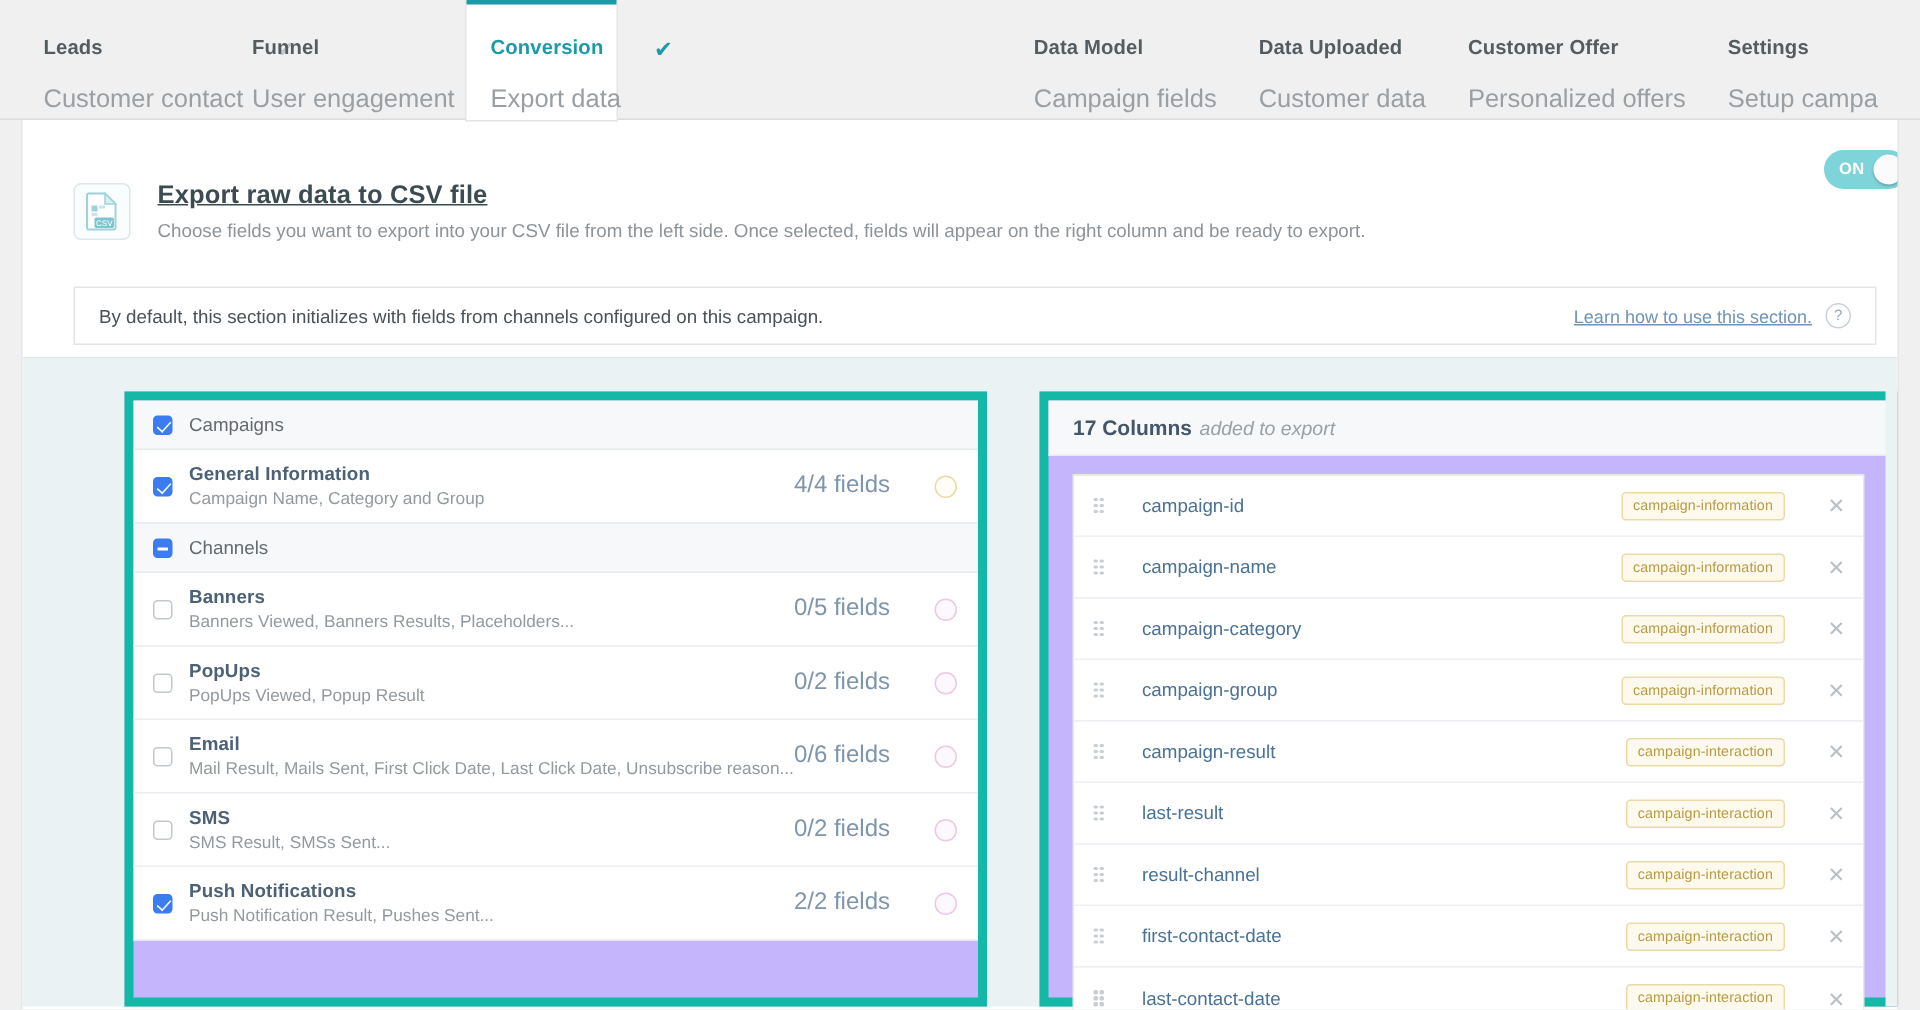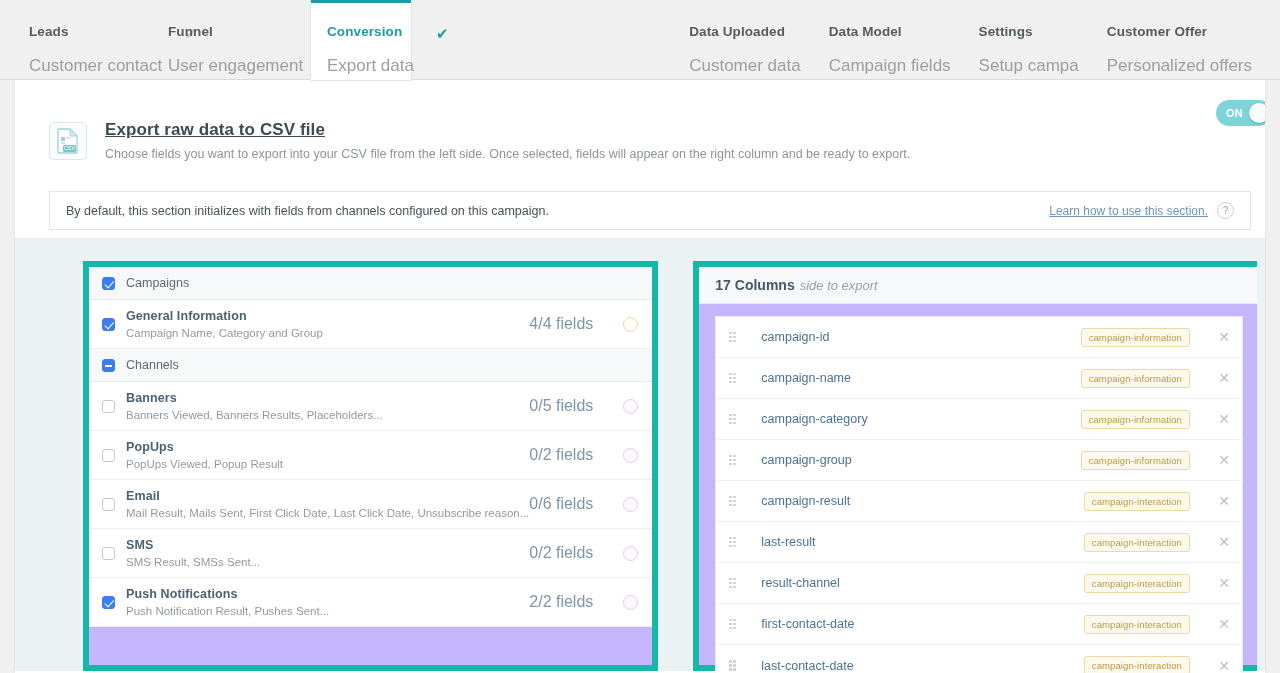--- a/index.html
+++ b/index.html
@@ -284,46 +284,46 @@
             <div class="tab-sub">Export data</div>
           </div>
           <div class="tab-check">✔</div>
         </div>
       </div>
     </div>
   <div class="tabs-right">
       <div class="tab">
         <div class="tab-inner">
           <div class="tab-texts">
+            <div class="tab-title">Data Model</div>
+            <div class="tab-sub">Campaign fields</div>
+          </div>
+        </div>
+      </div>
+      <div class="tab">
+        <div class="tab-inner">
+          <div class="tab-texts">
             <div class="tab-title">Data Uploaded</div>
             <div class="tab-sub">Customer data</div>
           </div>
         </div>
       </div>
       <div class="tab">
         <div class="tab-inner">
           <div class="tab-texts">
-            <div class="tab-title">Data Model</div>
-            <div class="tab-sub">Campaign fields</div>
+            <div class="tab-title">Customer Offer</div>
+            <div class="tab-sub">Personalized offers</div>
           </div>
         </div>
       </div>
       <div class="tab">
         <div class="tab-inner">
           <div class="tab-texts">
             <div class="tab-title">Settings</div>
             <div class="tab-sub">Setup campa</div>
-          </div>
-        </div>
-      </div>
-      <div class="tab">
-        <div class="tab-inner">
-          <div class="tab-texts">
-            <div class="tab-title">Customer Offer</div>
-            <div class="tab-sub">Personalized offers</div>
           </div>
         </div>
       </div>
     </div>
 </div>
 
 <div class="page">
 
   <div class="hero">
     <div class="csv-icon-box">
@@ -416,21 +416,21 @@
             <div class="row-title">Push Notifications</div>
             <div class="row-sub">Push Notification Result, Pushes Sent...</div>
           </div>
           <div class="row-count">2/2 fields</div>
           <span class="dot pink"></span>
         </div>
       </div>
     <div class="panel panel-right">
       <div class="r-head">
         <span class="r-head-count">17 Columns</span>
-        <span class="r-head-rest">side to export</span>
+        <span class="r-head-rest">added to export</span>
       </div>
       <div class="r-body">
         <div class="r-list">
             <div class="r-row">
               <span class="handle">
                 <i></i>
                 <i></i>
                 <i></i>
                 <i></i>
                 <i></i>

